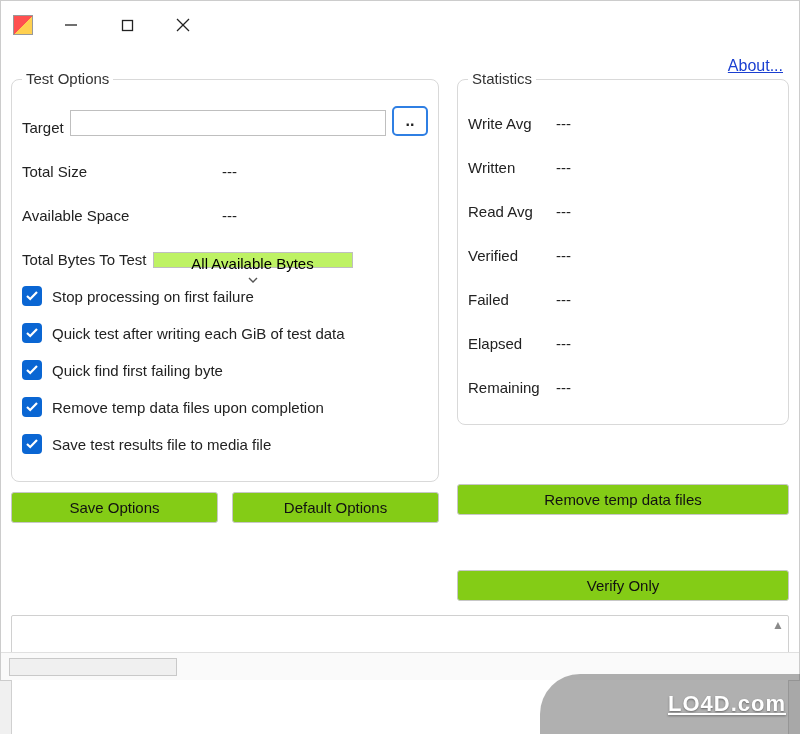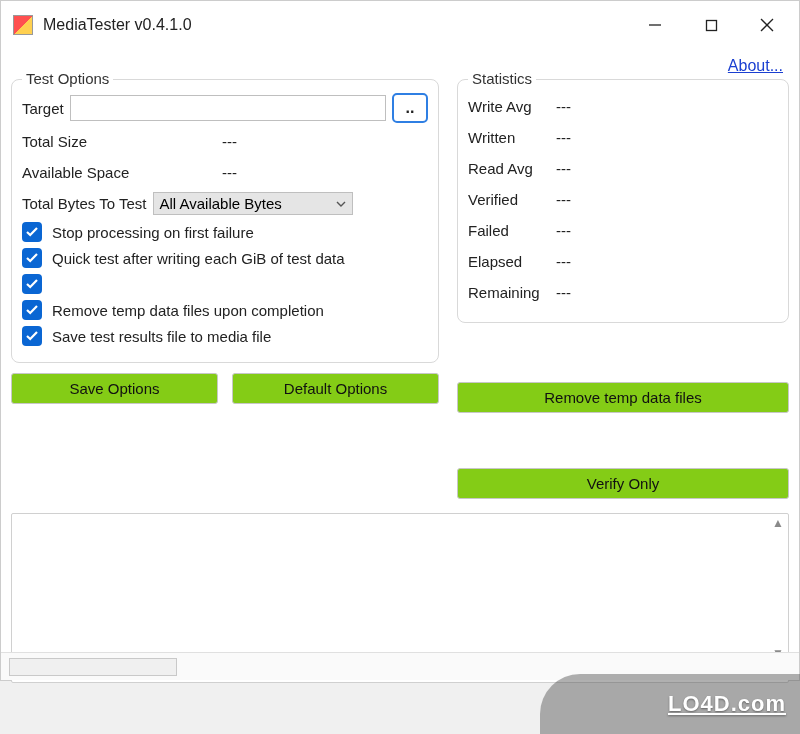--- a/index.html
+++ b/index.html
@@ -74,22 +74,22 @@
       top: -10px; left: 10px;
       background: #fff;
       padding: 0 4px;
       color: #333;
       font-size: 15px;
     }
     .left-col { width: 428px; }
     .right-col { flex: 1; display: flex; flex-direction: column; gap: 45px; }
     .row {
       display: flex;
-      align-items: center;
-      margin: 5px 0;
+      align-items: flex-end;
+      margin: 18px 0;
       min-height: 26px;
     }
     .row .label {
       color: #222;
       font-size: 15px;
     }
     .row .value {
       color: #222;
       font-size: 15px;
     }
@@ -106,37 +106,38 @@
       border: 2px solid #2f7fe3;
       border-radius: 5px;
       background: #fff;
       color: #222;
       display: flex; align-items: center; justify-content: center;
       font-size: 16px;
       cursor: pointer;
       font-weight: 600;
     }
     .select-box {
-      height: 23px;
+      height: 16px;
       border: 1px solid #bfbfbf;
-      background: #e5e5e5;
+      background: #bef264;
       padding: 2px 6px;
       font-size: 15px;
       display: flex;
       align-items: center;
       justify-content: space-between;
       width: 200px;
       margin-left: 6px;
+      flex-direction: column;
     }
     .select-box .chev {
       font-size: 12px; color: #555;
     }
     .check-row {
       display: flex; align-items: center;
-      margin: 6px 0;
+      margin: 17px 0;
     }
     .checkbox {
       width: 20px; height: 20px;
       background: #0a66d3;
       border-radius: 4px;
       display: inline-flex; align-items: center; justify-content: center;
       margin-right: 10px;
       color: #fff;
       font-size: 14px;
     }
@@ -225,21 +226,20 @@
       text-shadow: 0 1px 2px rgba(0,0,0,.4);
       text-decoration: underline;
     }
   </style>
 </head>
 <body>
 
 <div class="window">
   <div class="titlebar">
     <div class="app-icon"></div>
-    <div class="title">MediaTester v0.4.1.0</div>
     <div class="winbtn">
       <svg width="14" height="14" viewBox="0 0 14 14">
           <line x1="1" y1="7" x2="13" y2="7" stroke="#222" stroke-width="1.3"></line>
         </svg>
     </div>
     <div class="winbtn">
       <svg width="13" height="13" viewBox="0 0 13 13">
           <rect x="1.5" y="1.5" width="10" height="10" fill="none" stroke="#222" stroke-width="1.3"></rect>
         </svg>
     </div>
@@ -306,20 +306,21 @@
                   </svg>
     </span>
     <span class="chk-label">Quick test after writing each GiB of test data</span>
               </div>
               <div class="check-row">
     <span class="checkbox">
       <svg width="12" height="10" viewBox="0 0 12 10">
                     <polyline points="1,5 4.2,8 11,1" fill="none" stroke="#fff" stroke-width="2.2"></polyline>
                   </svg>
     </span>
+    <span class="chk-label">Quick find first failing byte</span>
               </div>
               <div class="check-row">
     <span class="checkbox">
       <svg width="12" height="10" viewBox="0 0 12 10">
                     <polyline points="1,5 4.2,8 11,1" fill="none" stroke="#fff" stroke-width="2.2"></polyline>
                   </svg>
     </span>
     <span class="chk-label">Remove temp data files upon completion</span>
               </div>
               <div class="check-row">

